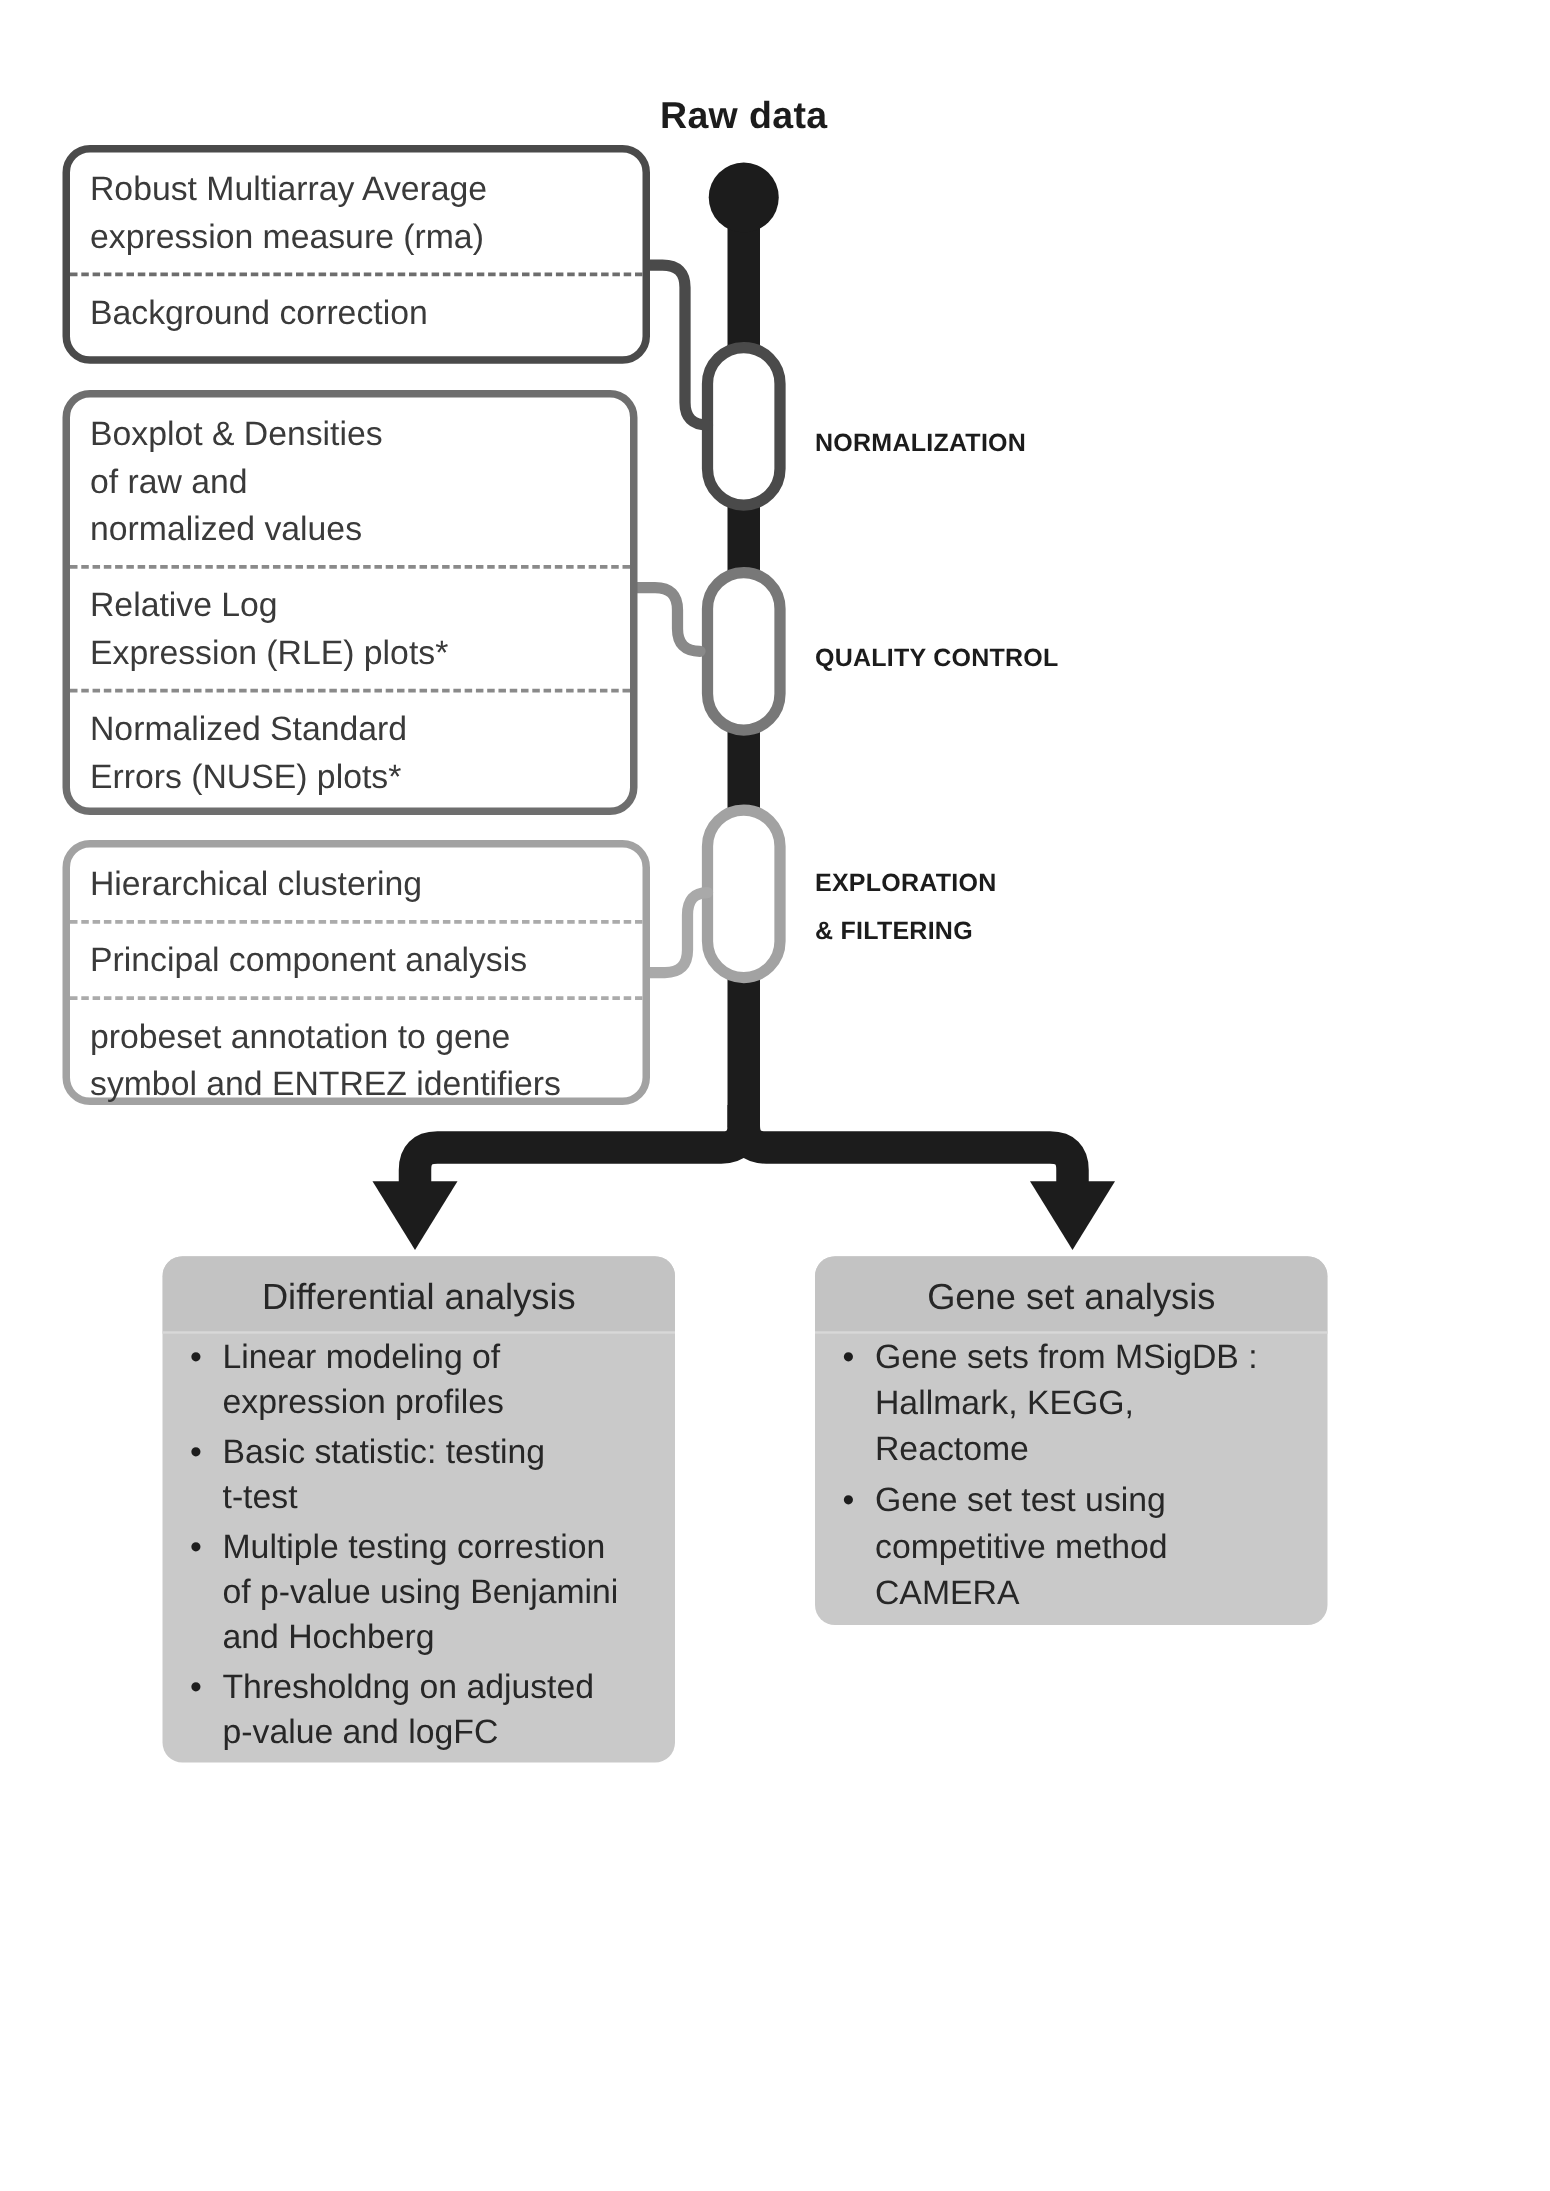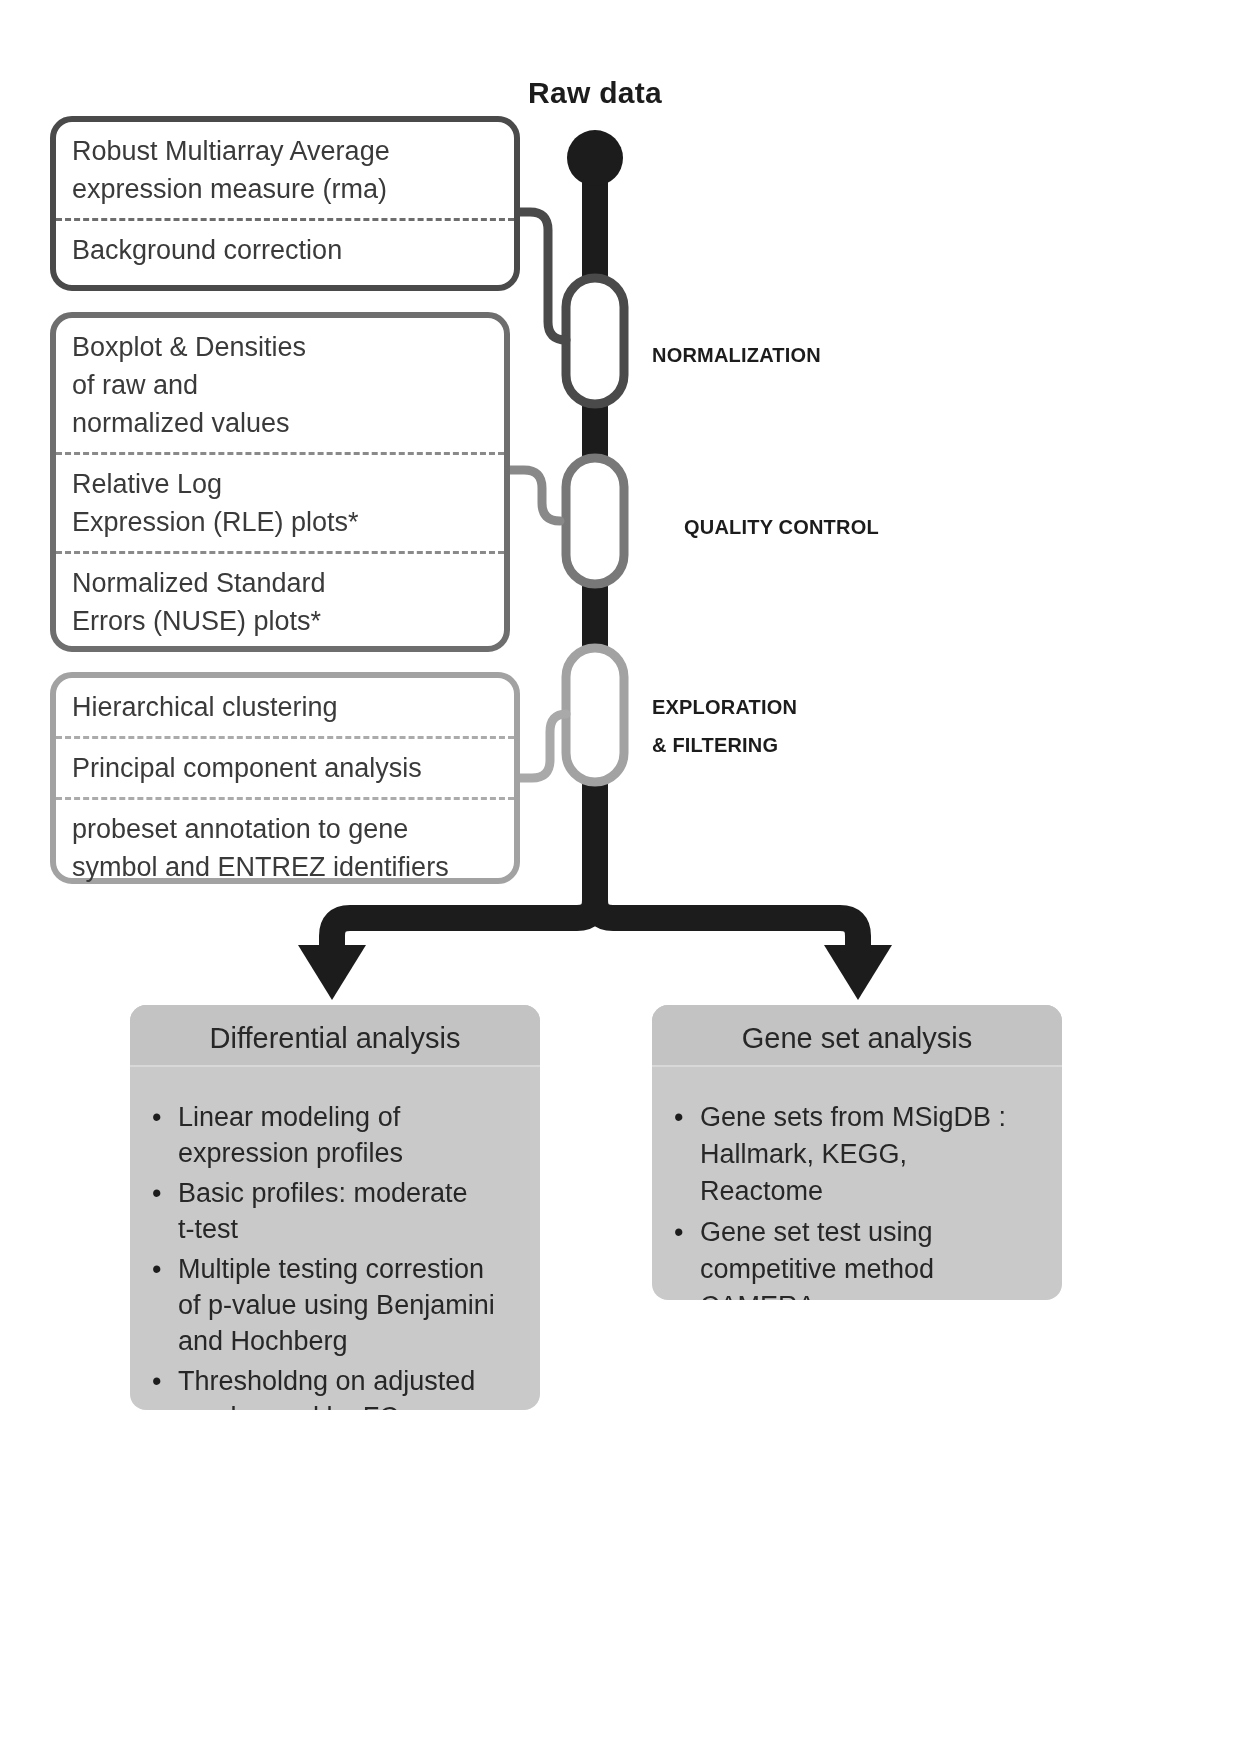--- a/index.html
+++ b/index.html
@@ -66,42 +66,42 @@
   
   .stage-label{
     position:absolute;
     font-weight:bold;
     font-size:20px;
     letter-spacing:.2px;
     color:#1c1c1c;
     line-height:38px;
   }
   #lbl-norm{left:652px; top:336px;}
-  #lbl-qc{left:684px; top:508px;}
+  #lbl-qc{left:652px; top:508px;}
   #lbl-expl{left:652px; top:688px;}
 
   
   .panel{
     position:absolute;
     box-sizing:border-box;
     background:#c9c9c9;
     border-radius:16px;
     overflow:hidden;
   }
   .panel-title{
     text-align:center;
     font-size:29px;
     line-height:34px;
     padding:16px 10px 10px;
     color:#272727;
     background:#c3c3c3;
     border-bottom:2px solid #d8d8d8;
   }
   .panel ul{
-    margin:0; padding:32px 14px 20px 20px;
+    margin:0; padding:0 14px 20px 20px;
     list-style:none;
   }
   .panel li{
     position:relative;
     font-size:27px;
     line-height:36px;
     padding-left:28px;
     margin-bottom:4px;
     color:#272727;
   }
@@ -193,21 +193,21 @@
   <div class="stage-label" id="lbl-norm" style="white-space:pre-line;">NORMALIZATION</div>
   <div class="stage-label" id="lbl-qc" style="white-space:pre-line;">QUALITY CONTROL</div>
   <div class="stage-label" id="lbl-expl" style="white-space:pre-line;">EXPLORATION
 &amp; FILTERING</div>
 
   <div class="panel" id="panel-diff">
     <div class="panel-title">Differential analysis</div>
     <ul>
       <li style="white-space:pre-line;">Linear modeling of
 expression profiles</li>
-      <li style="white-space:pre-line;">Basic profiles: moderate
+      <li style="white-space:pre-line;">Basic statistic: testing
 t-test</li>
       <li style="white-space:pre-line;">Multiple testing correstion
 of p-value using Benjamini
 and Hochberg</li>
       <li style="white-space:pre-line;">Thresholdng on adjusted
 p-value and logFC</li>
     </ul>
   </div>
 
   <div class="panel" id="panel-gsa">

